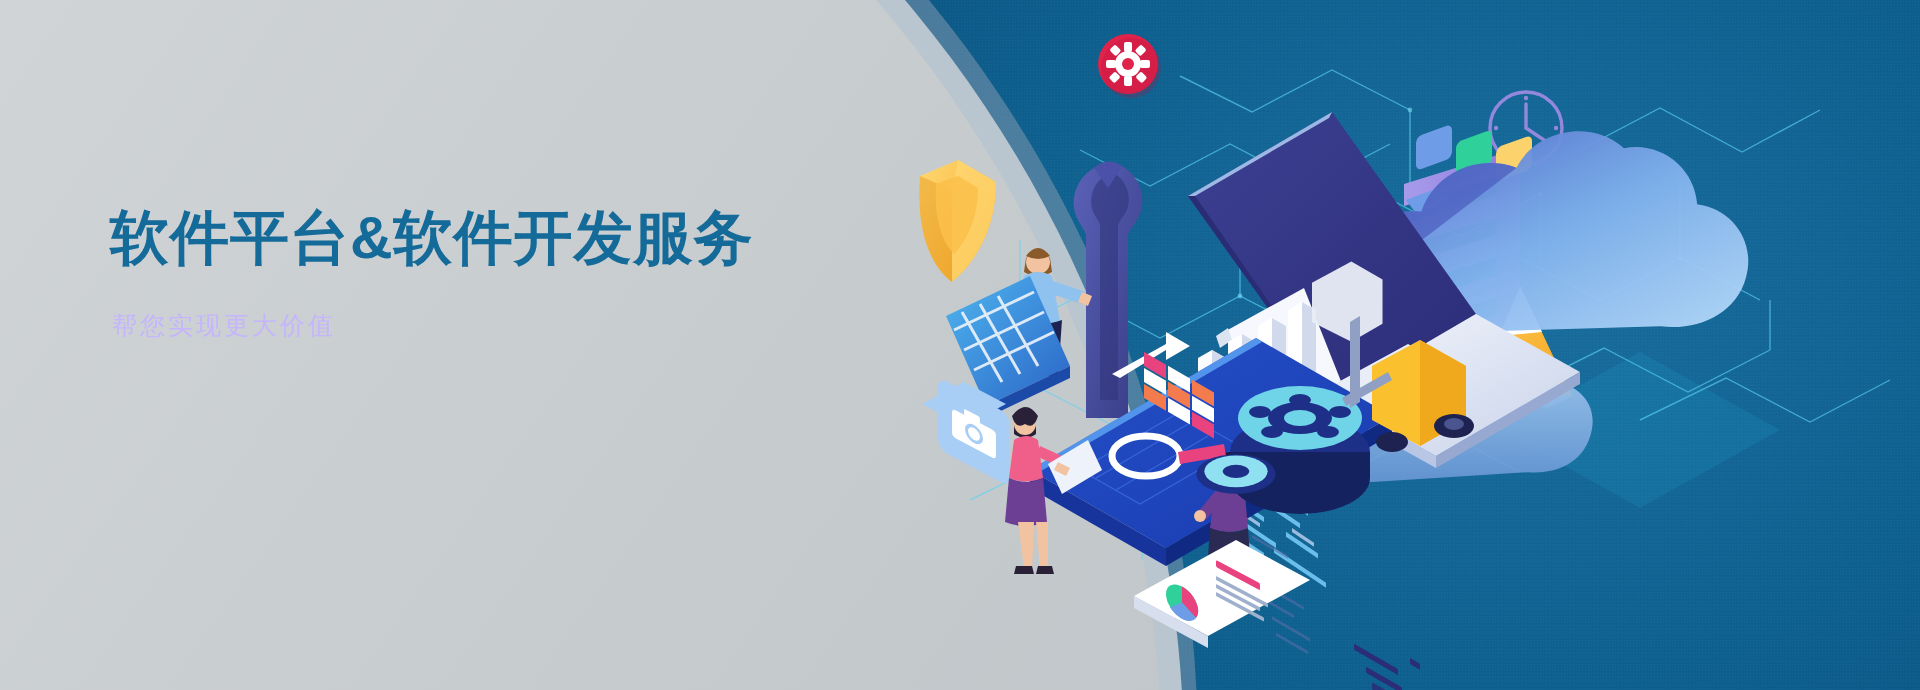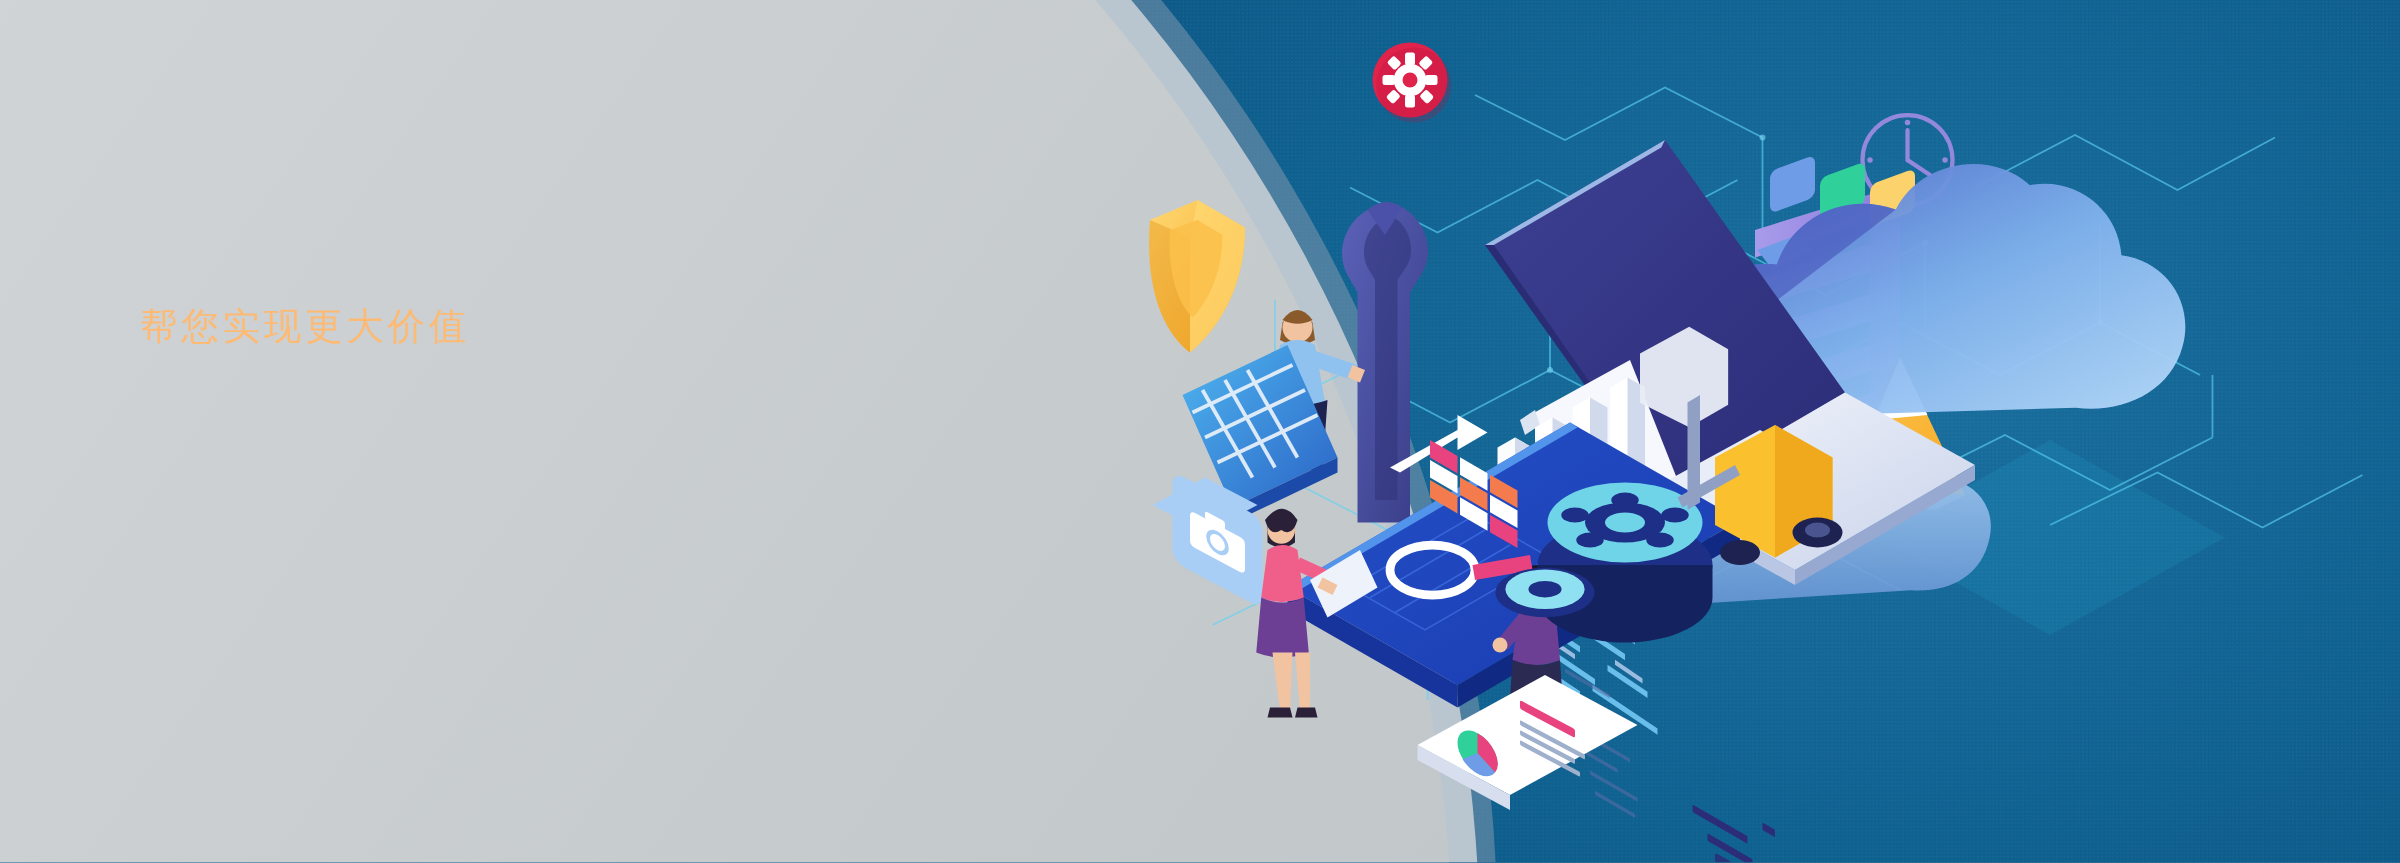--- a/index.html
+++ b/index.html
@@ -31,40 +31,41 @@
   .sweep-b{background:#b9c6cf;transform:translate(4px,2px);}
   .sweep-c{background:linear-gradient(125deg,#d3d6d8 0%,#cfd3d5 40%,#c4c9cc 70%,#bcc2c6 100%);transform:translate(-18px,10px);}
 
   
   .copy{position:absolute;left:110px;top:205px;width:760px;}
   .headline{
     font-size:59px;font-weight:700;color:#146a99;letter-spacing:1px;
     line-height:1.15;margin:0;white-space:nowrap;
   }
   .subhead{
-    margin:36px 0 0 2px;font-size:30px;font-weight:400;color:#fdba74;letter-spacing:3px;
+    margin:36px 0 0 2px;font-size:25px;font-weight:400;color:#c4b5fd;letter-spacing:3px;
   }
 
   
   .illus{position:absolute;left:880px;top:0;width:1040px;height:690px;}
   .illus svg{position:absolute;left:0;top:0;width:1040px;height:690px;}
 </style>
 </head>
 <body>
 
 <div class="banner">
 
   <div class="bg-deep"></div>
   <div class="bg-noise"></div>
 
   <div class="sweep sweep-a"></div>
   <div class="sweep sweep-b"></div>
   <div class="sweep sweep-c"></div>
 
   <div class="copy">
+    <h1 class="headline">软件平台&amp;软件开发服务</h1>
     <p class="subhead">帮您实现更大价值</p>
   </div>
 
   <div class="illus">
     <svg viewBox="0 0 1040 690" xmlns="http://www.w3.org/2000/svg">
       <defs>
         <linearGradient id="gCloud" x1="0" y1="0" x2="1" y2="1">
           <stop offset="0" stop-color="#4d63c8"></stop>
             <stop offset=".5" stop-color="#7fb0ec"></stop>
             <stop offset="1" stop-color="#b9dcfb"></stop>

